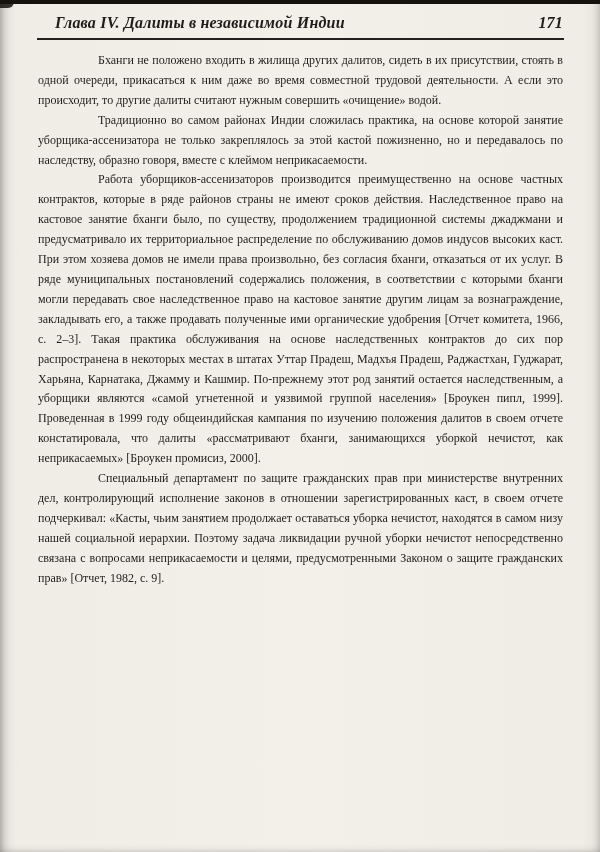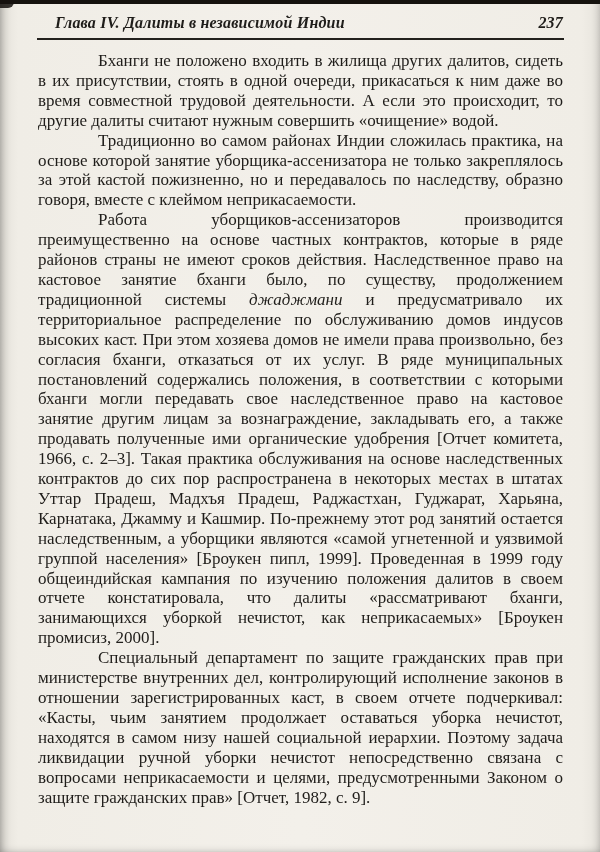--- a/index.html
+++ b/index.html
@@ -61,44 +61,43 @@
       left: 37px;
       right: 36px;
       height: 2px;
       background: #23211d;
     }
     .page-body {
       position: absolute;
       top: 51px;
       left: 38px;
       right: 37px;
-      font-size: 17px;
+      font-size: 12px;
       line-height: 19.9px;
       text-align: justify;
     }
     .page-body p {
       margin: 0;
       padding: 0;
       text-indent: 60px;
     }
     .ital {
-      font-style: italic;
     }
   </style>
 </head>
 <body>
 
 <div class="scan">
 
   <div class="edge-top"></div>
   <div class="edge-top-corner"></div>
 
   <div class="running-header">
     <span class="chapter">Глава IV. Далиты в независимой Индии</span>
-    <span class="pagenum">237</span>
+    <span class="pagenum">171</span>
   </div>
 
   <div class="header-rule"></div>
 
   <div class="page-body">
     <p>Бханги не положено входить в жилища других далитов, сидеть в их присутствии, стоять в одной очереди, прикасаться к ним даже во время совместной трудовой деятельности. А если это происходит, то другие далиты считают нужным совершить «очищение» водой.</p>
     <p>Традиционно во самом районах Индии сложилась практика, на основе которой занятие уборщика-ассенизатора не только закреплялось за этой кастой пожизненно, но и передавалось по наследству, образно говоря, вместе с клеймом неприкасаемости.</p>
     <p><span>Работа уборщиков-ассенизаторов производится преимущественно на основе частных контрактов, которые в ряде районов страны не имеют сроков действия. Наследственное право на кастовое занятие бханги было, по существу, продолжением традиционной системы </span><span class="ital">джаджмани</span><span> и предусматривало их территориальное распределение по обслуживанию домов индусов высоких каст. При этом хозяева домов не имели права произвольно, без согласия бханги, отказаться от их услуг. В ряде муниципальных постановлений содержались положения, в соответствии с которыми бханги могли передавать свое наследственное право на кастовое занятие другим лицам за вознаграждение, закладывать его, а также продавать полученные ими органические удобрения [Отчет комитета, 1966, с. 2–3]. Такая практика обслуживания на основе наследственных контрактов до сих пор распространена в некоторых местах в штатах Уттар Прадеш, Мадхъя Прадеш, Раджастхан, Гуджарат, Харьяна, Карнатака, Джамму и Кашмир. По-прежнему этот род занятий остается наследственным, а уборщики являются «самой угнетенной и уязвимой группой населения» [Броукен пипл, 1999]. Проведенная в 1999 году общеиндийская кампания по изучению положения далитов в своем отчете констатировала, что далиты «рассматривают бханги, занимающихся уборкой нечистот, как неприкасаемых» [Броукен промисиз, 2000].</span></p>
     <p>Специальный департамент по защите гражданских прав при министерстве внутренних дел, контролирующий исполнение законов в отношении зарегистрированных каст, в своем отчете подчеркивал: «Касты, чьим занятием продолжает оставаться уборка нечистот, находятся в самом низу нашей социальной иерархии. Поэтому задача ликвидации ручной уборки нечистот непосредственно связана с вопросами неприкасаемости и целями, предусмотренными Законом о защите гражданских прав» [Отчет, 1982, с. 9].</p>
   </div>

